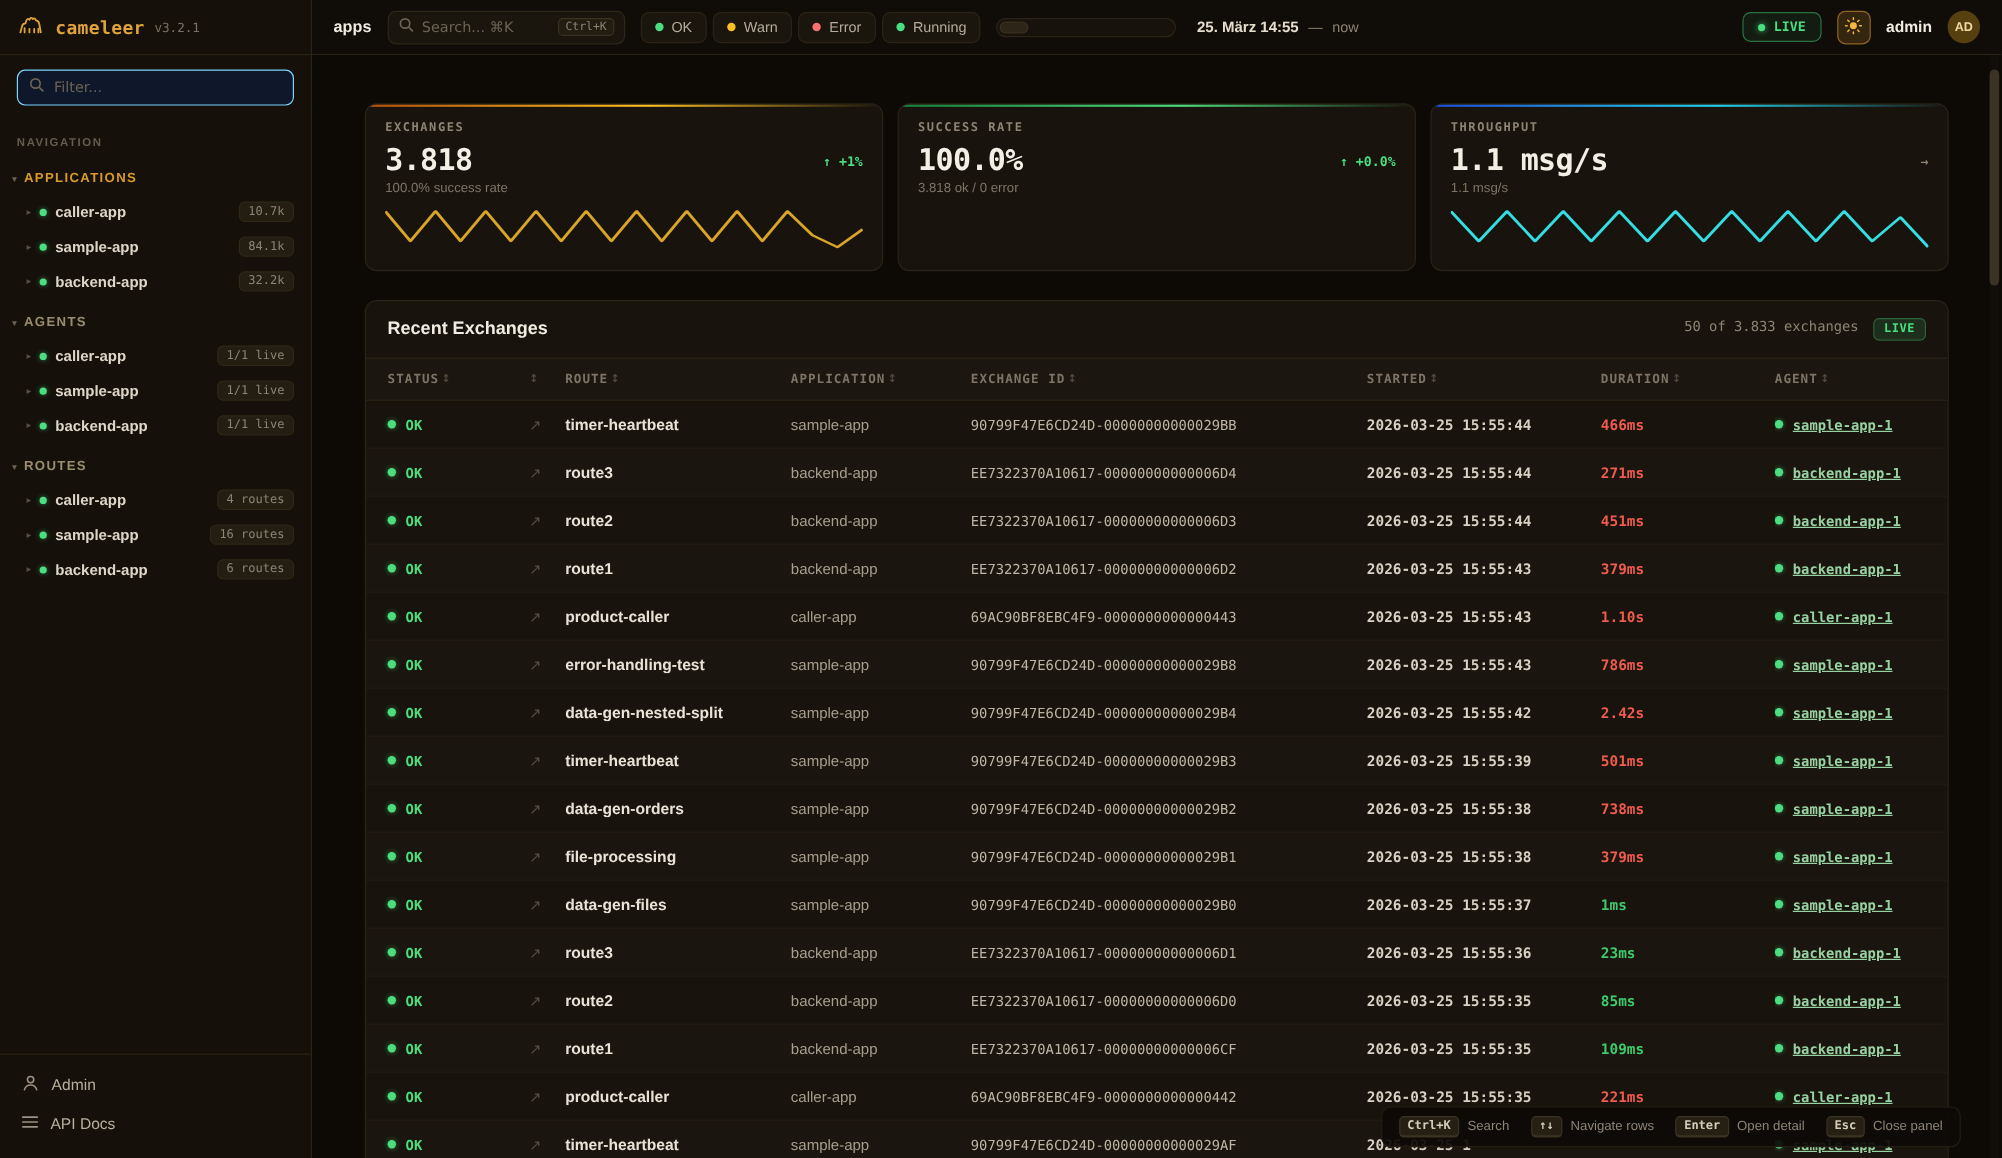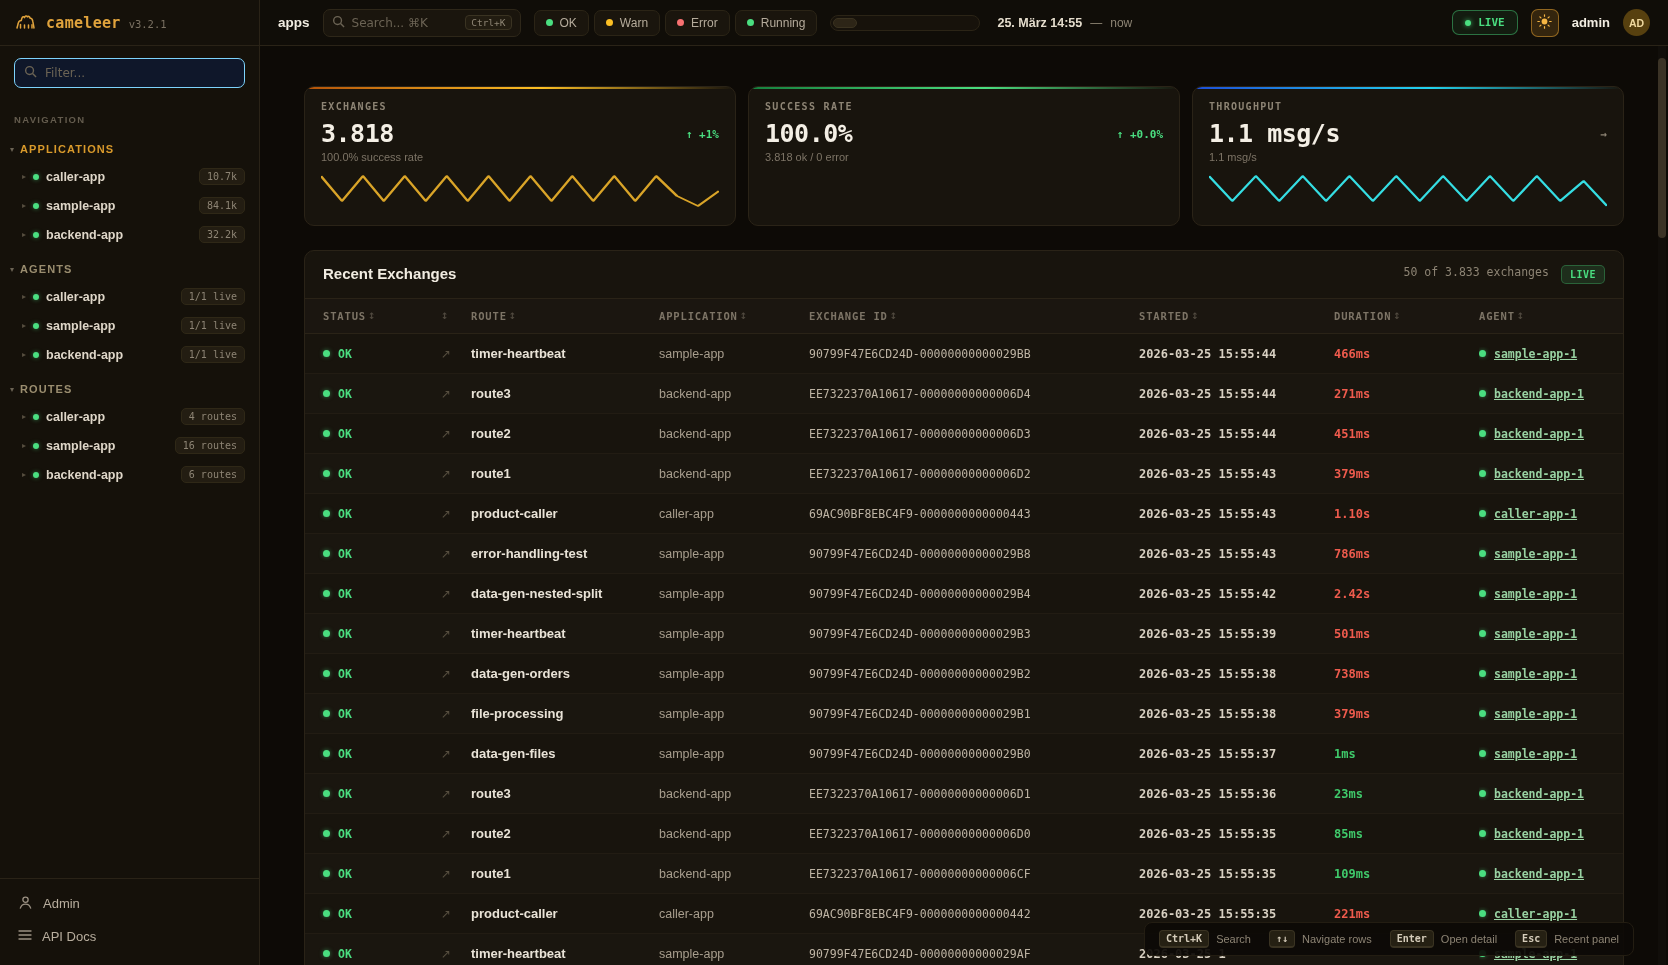--- a/index.html
+++ b/index.html
@@ -670,19 +670,19 @@
       <div class="hint">
     <span class="hint-key">↑↓</span>
     <span class="hint-label">Navigate rows</span>
   </div>
       <div class="hint">
     <span class="hint-key">Enter</span>
     <span class="hint-label">Open detail</span>
   </div>
       <div class="hint">
     <span class="hint-key">Esc</span>
-    <span class="hint-label">Recent panel</span>
+    <span class="hint-label">Close panel</span>
   </div>
     </div>
   <div class="scroll-track">
     <div class="scroll-thumb"></div>
   </div>
 </div>
 
 </body></html>

